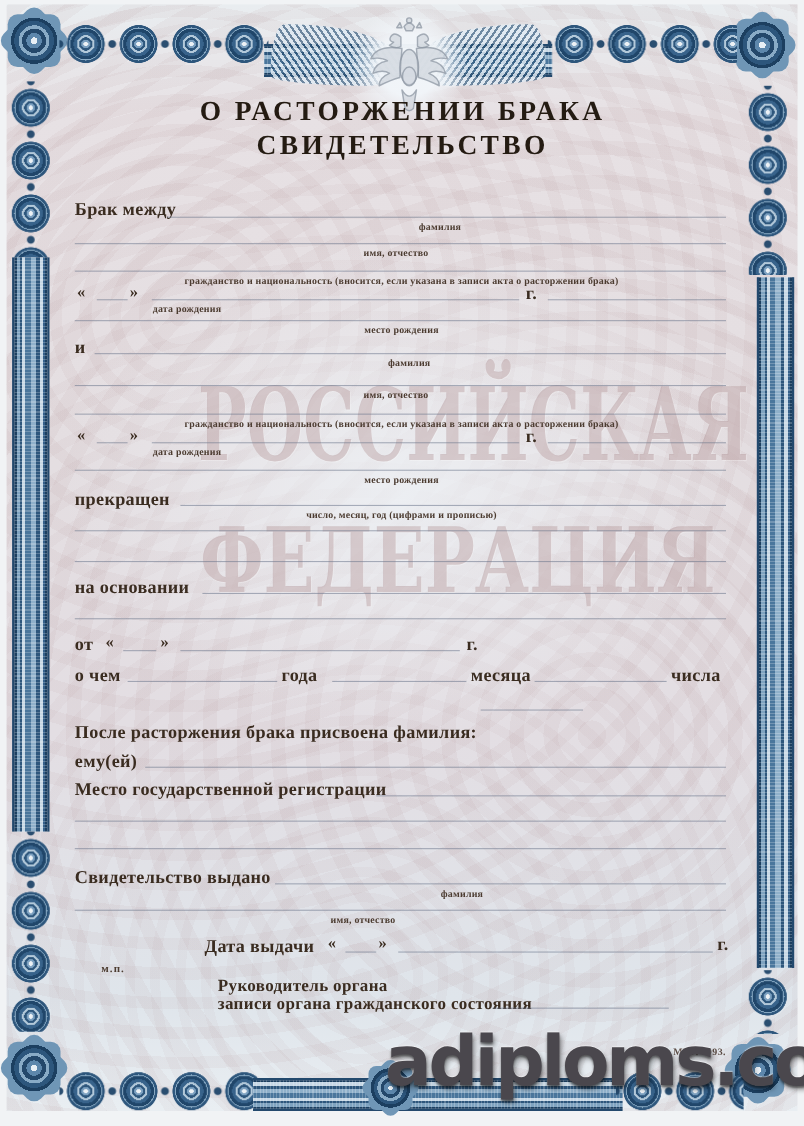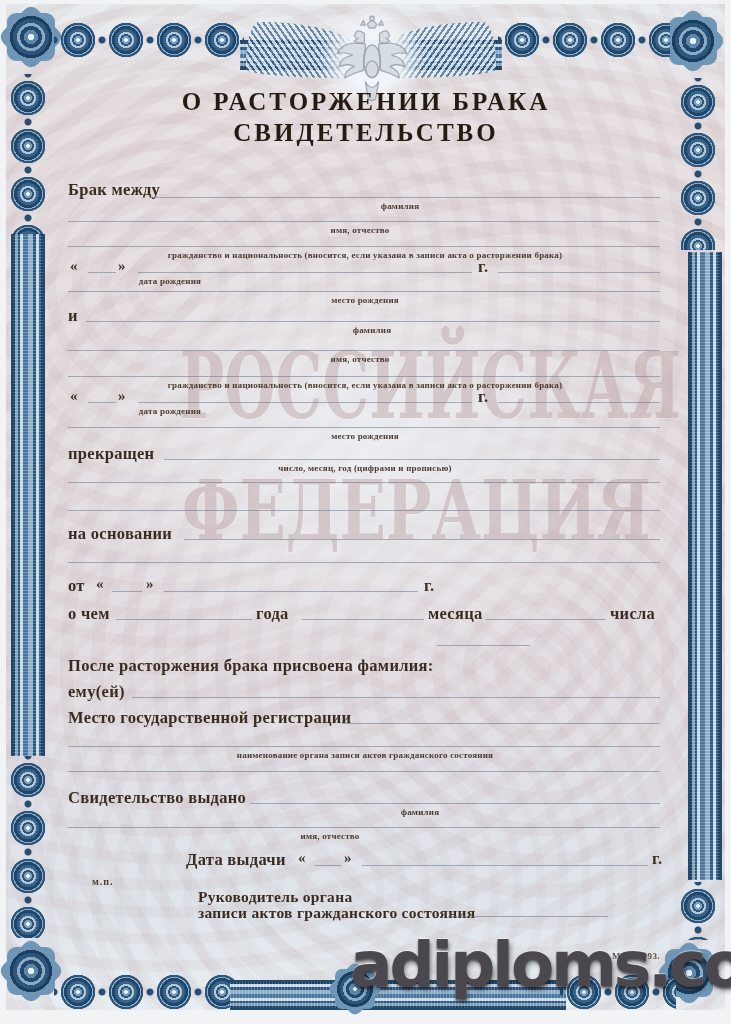--- a/index.html
+++ b/index.html
@@ -218,37 +218,36 @@
 
   <div class="t" style="left:68px;top:656px">После расторжения брака присвоена фамилия:</div>
 
   <div class="t" style="left:68px;top:682px">ему(ей)</div>
   <div class="ln" style="left:132px;top:697px;width:528px"></div>
 
   <div class="t" style="left:68px;top:708px">Место государственной регистрации</div>
   <div class="ln" style="left:342px;top:723px;width:318px"></div>
 
   <div class="ln" style="left:68px;top:746px;width:592px"></div>
-  <div class="s" style="left:165px;top:750px;width:400px">наименование органа записи актов гражданского состояния</div>
   <div class="ln" style="left:68px;top:771px;width:592px"></div>
 
   <div class="t" style="left:68px;top:788px">Свидетельство выдано</div>
   <div class="ln" style="left:250px;top:803px;width:410px"></div>
   <div class="s" style="left:320px;top:807px;width:200px">фамилия</div>
 
   <div class="ln" style="left:68px;top:827px;width:592px"></div>
   <div class="s" style="left:230px;top:831px;width:200px">имя, отчество</div>
 
   <div class="t" style="left:186px;top:850px">Дата выдачи</div>
   <div class="q" style="left:298px;top:850px">«</div>
   <div class="ln" style="left:314px;top:865px;width:28px"></div>
   <div class="q" style="left:344px;top:850px">»</div>
   <div class="ln" style="left:362px;top:865px;width:286px"></div>
   <div class="t" style="left:652px;top:849px">г.</div>
 
   <div class="mp" style="left:92px;top:876px">м.п.</div>
   <div class="t head" style="left:198px;top:888px">Руководитель органа</div>
-  <div class="t head" style="left:198px;top:904px">записи актов гражданского состояния</div>
+  <div class="t head" style="left:198px;top:904px">записи органа гражданского состояния</div>
   <div class="ln" style="left:448px;top:916px;width:160px"></div>
 
   <div class="code">МТГ. 1993.</div>
   <div class="site">adiploms.com</div>
 </div>
 
 </body></html>

